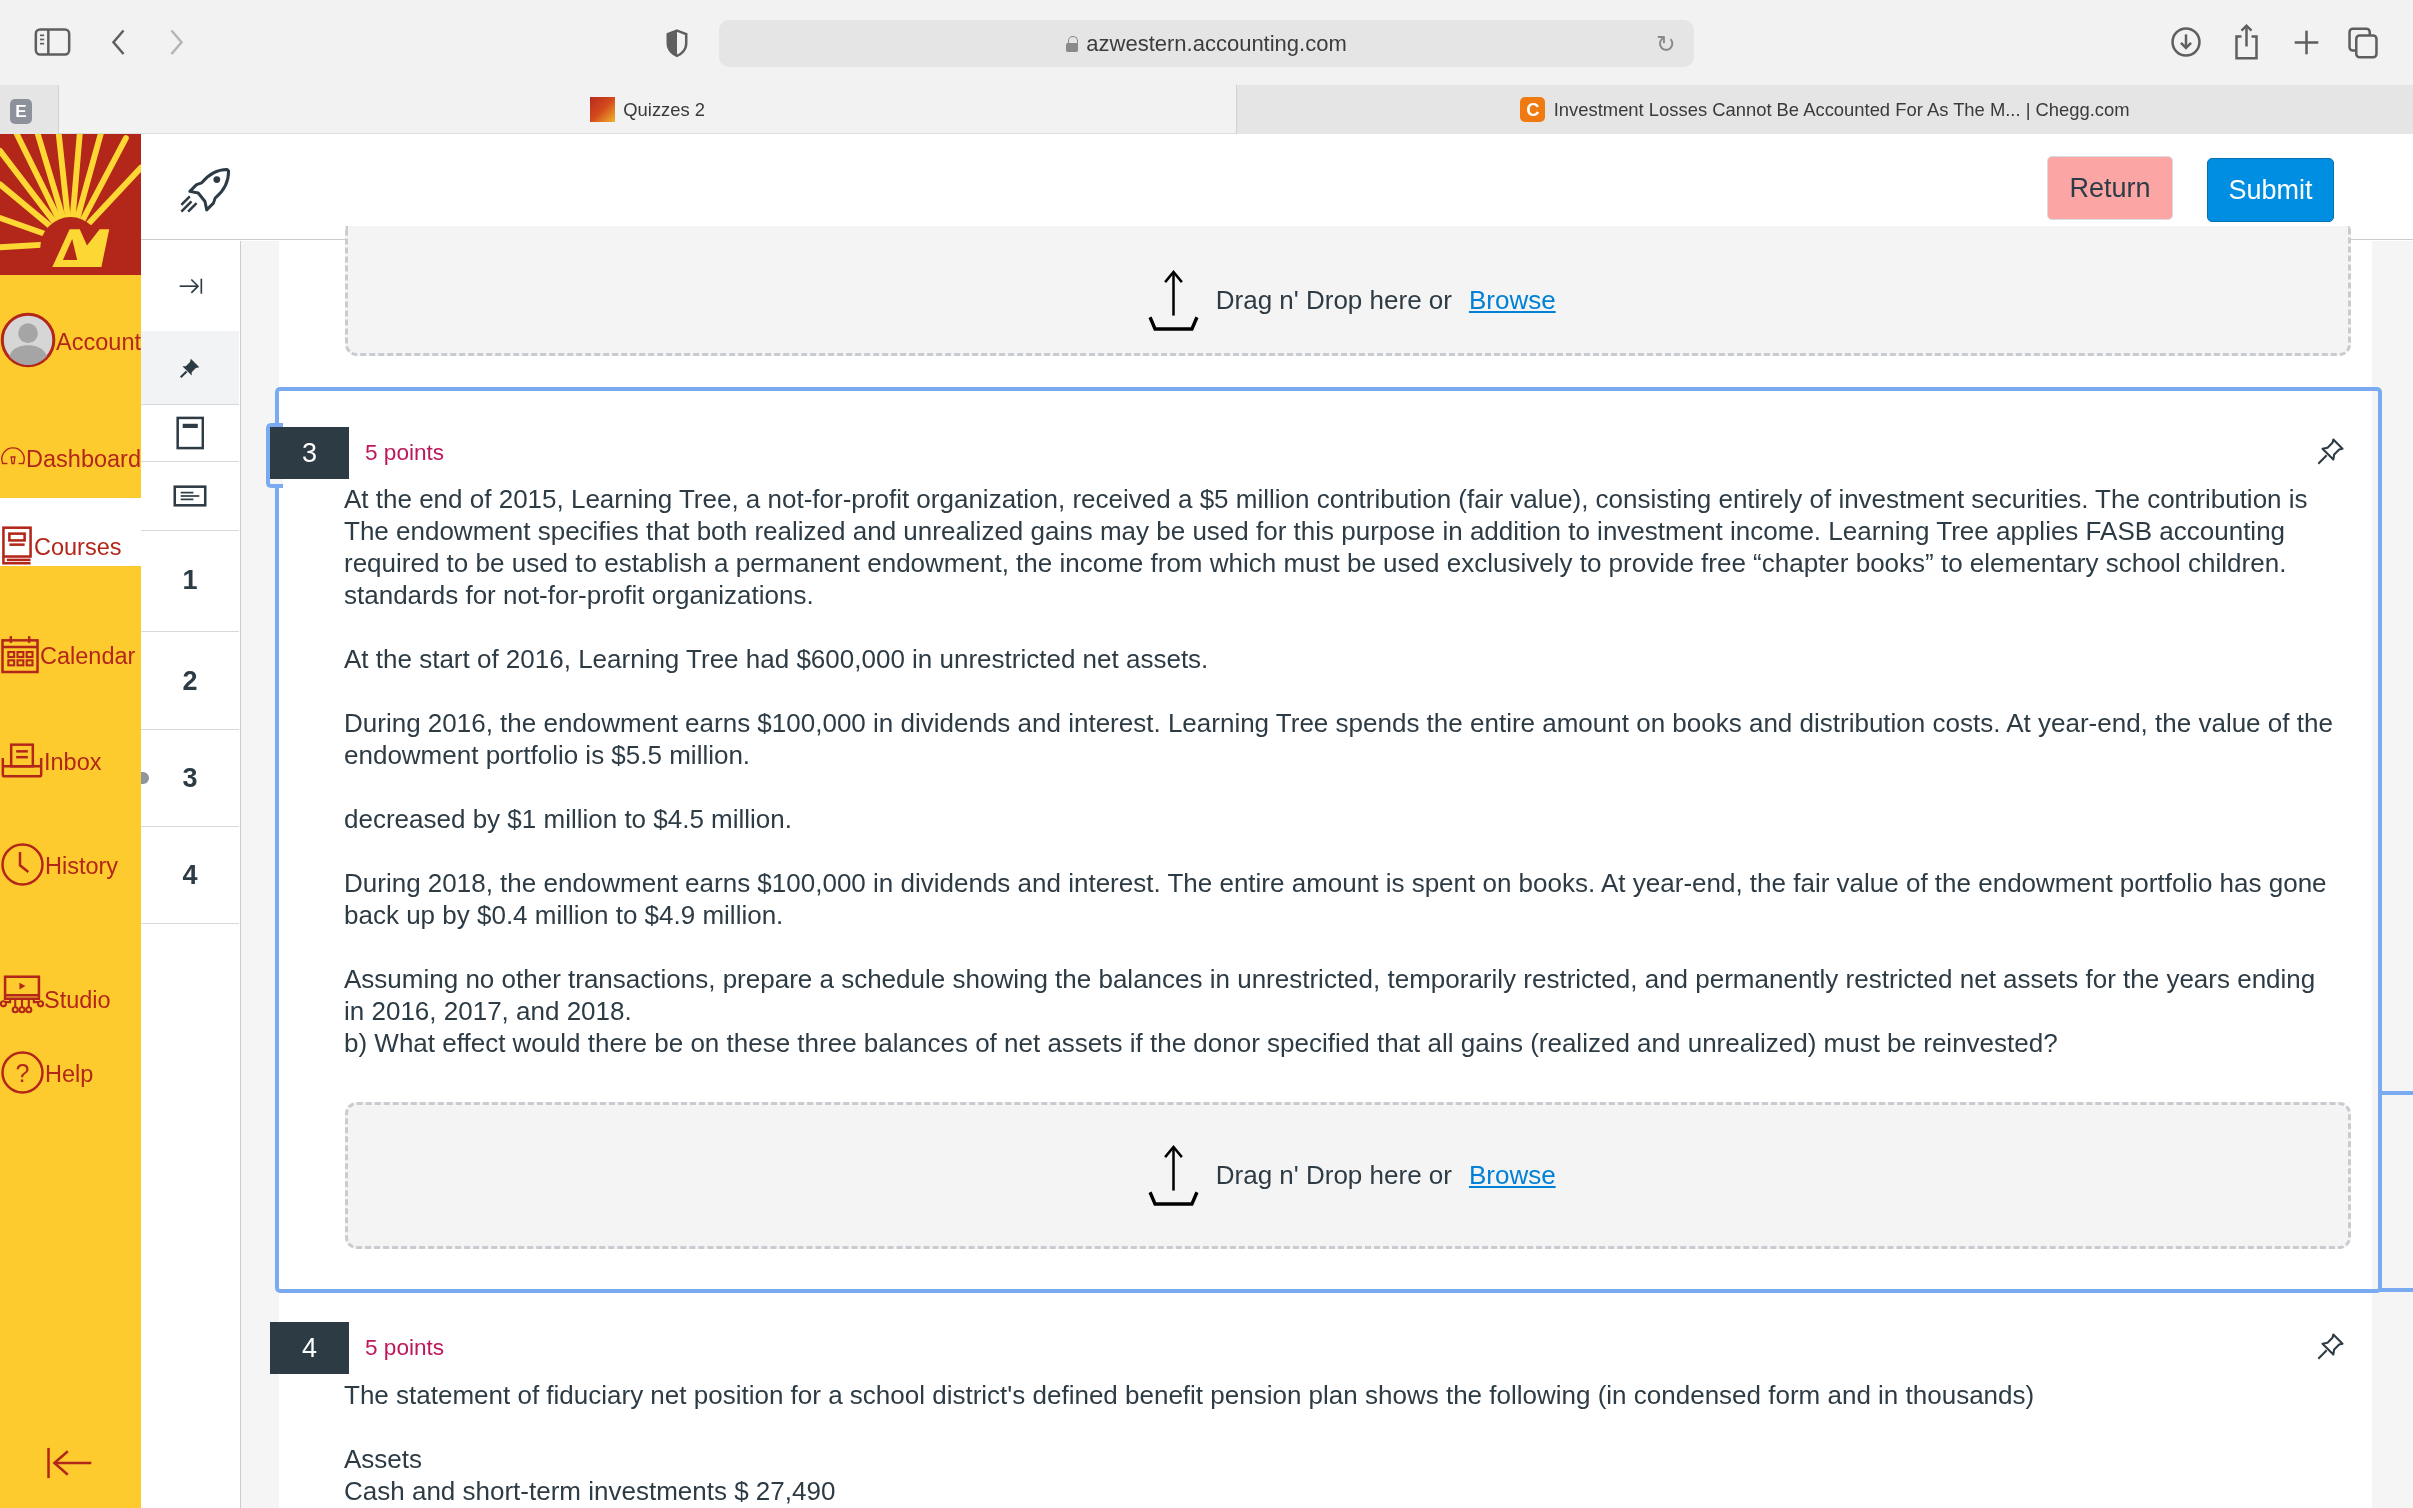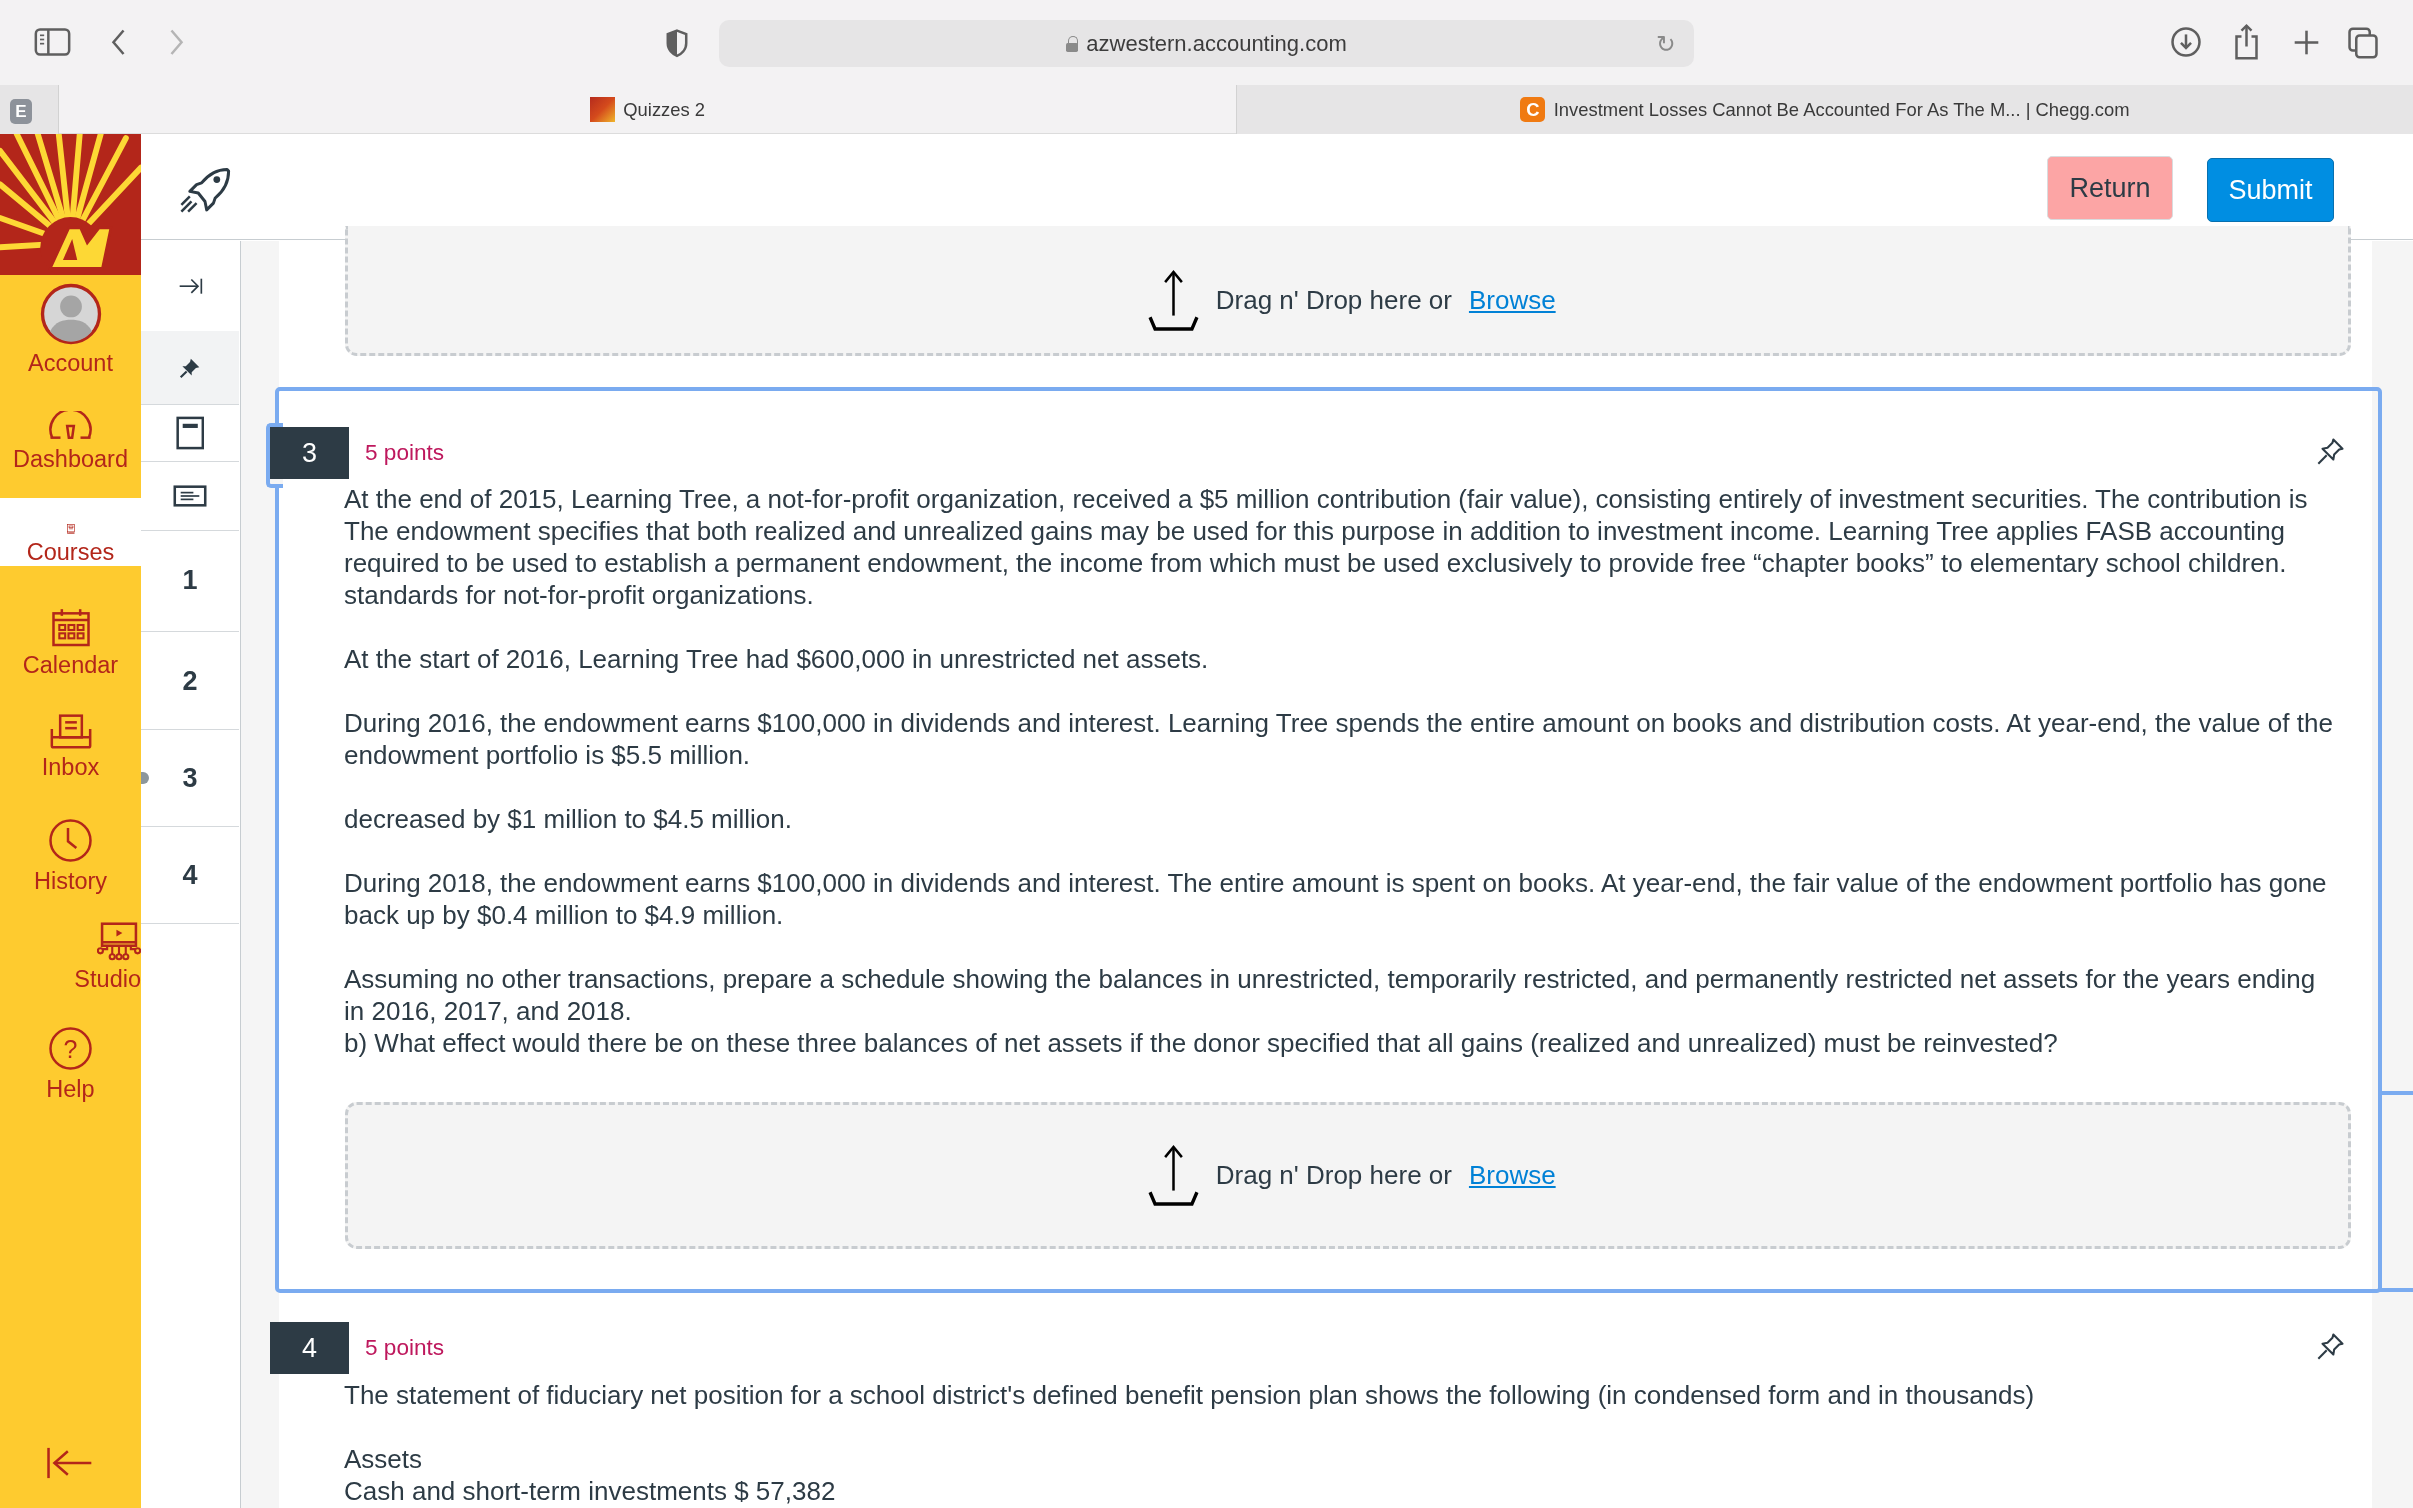--- a/index.html
+++ b/index.html
@@ -20,21 +20,21 @@
   .tab.inactive { background: #e6e5e6; border-left: 1.7px solid #d2d2d2; }
   .tab-fav { width: 25px; height: 25px; margin-right: 8.4px; }
   .fav-az { background: linear-gradient(135deg, #b52b1d 0%, #d44a1c 50%, #f0b62b 100%); }
   .fav-chegg { background: #f07a12; border-radius: 5px; color: #fff; font-weight: bold; font-size: 18.4px; display: flex; align-items: center; justify-content: center; }
   .e-badge { position: absolute; left: 10px; top: 99px; width: 22px; height: 25px; background: #8d929a; border-radius: 5px; color: #fff; font-weight: bold; font-size: 17px; display: flex; align-items: center; justify-content: center; }
   .e-area { position: absolute; left: 0; top: 85px; width: 59px; height: 49px; background: #e6e5e6; border-right: 1.7px solid #d2d2d2; }
 
   
   .gnav { position: absolute; left: 0; top: 134px; width: 141px; height: 1374px; background: #fecb2f; }
   .logo { position: absolute; left: 0; top: 134px; width: 141px; height: 141px; background: #b3261a; overflow: hidden; }
-  .gnav-item { position: absolute; left: 0; width: 141px; display: flex; flex-direction: column; align-items: center; color: #b3261a; font-size: 23.5px; }
+  .gnav-item { position: absolute; left: 0; width: 141px; display: flex; flex-direction: row; align-items: center; color: #b3261a; font-size: 23.5px; }
   .gnav-item.active { background: #ffffff; }
   .gnav-item .lbl { margin-top: 5px; }
   .gnav-collapse { position: absolute; left: 46px; top: 1446px; width: 50px; height: 42px; }
 
   
   .qheader { position: absolute; left: 141px; top: 134px; width: 2273px; height: 106px; background: #fff; border-bottom: 1.7px solid #c7cdd1; }
   .btn-return { position: absolute; left: 2047px; top: 156px; width: 126px; height: 64px; background: #fca5a5; border: 1.7px solid #d9dcde; border-radius: 5px; font-size: 27px; color: #2d3b45; display: flex; align-items: center; justify-content: center; }
   .btn-submit { position: absolute; left: 2207px; top: 158px; width: 127px; height: 64px; background: #008ee2; border: 1.7px solid #0770b0; border-radius: 5px; font-size: 27px; color: #fff; display: flex; align-items: center; justify-content: center; }
 
   
@@ -358,15 +358,15 @@
 <div class="pin-icon" style="left:2315px;top:1332px;">
   <svg width="30" height="30" viewBox="0 0 36 36">
       <path d="M22 3 L33 14 L29 15 L23 21 L22 27 L9 14 L15 13 L21 7 Z" fill="none" stroke="#2d3b45" stroke-width="2.5" stroke-linejoin="round"></path>
       <line x1="14" y1="22" x2="4" y2="32" stroke="#2d3b45" stroke-width="2.5"></line>
     </svg>
 </div>
 <div class="q-text" style="top:1379px;">
   <p>The statement of fiduciary net position for a school district's defined benefit pension plan shows the following (in condensed form and in thousands)</p>
   <div class="gap"></div>
   <p>Assets</p>
-  <p>Cash and short-term investments $ 57,382</p>
+  <p>Cash and short-term investments $ 27,490</p>
 </div>
 
 
 </body></html>

